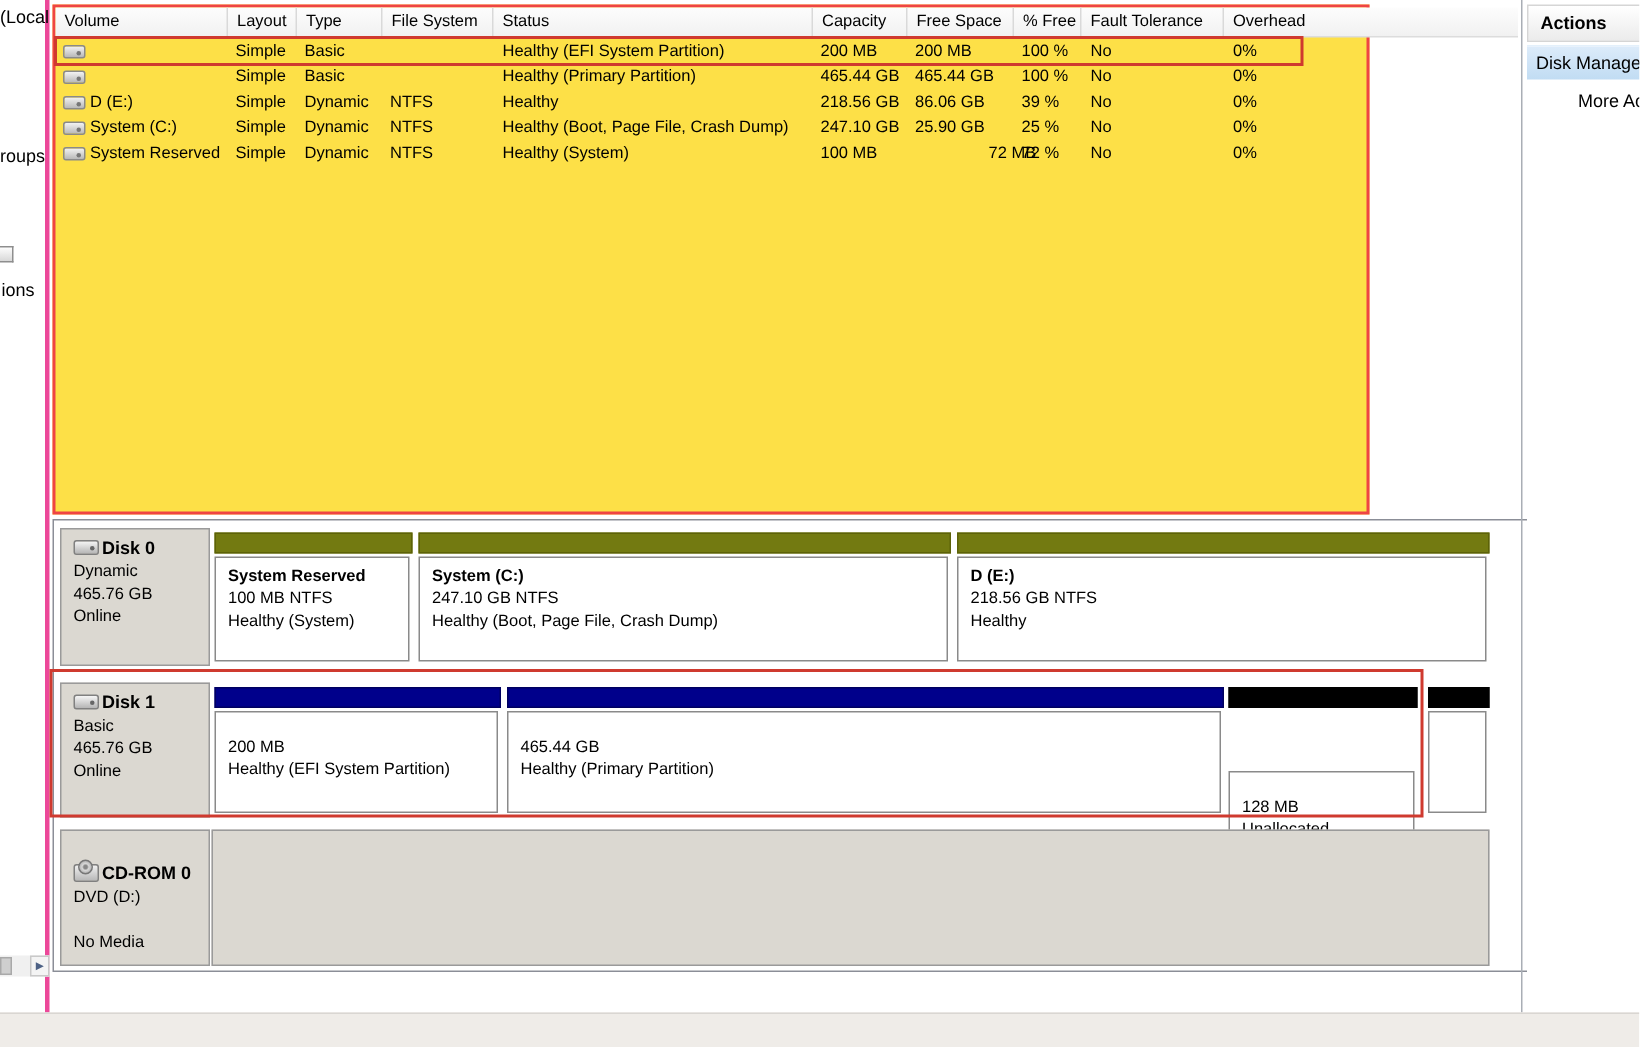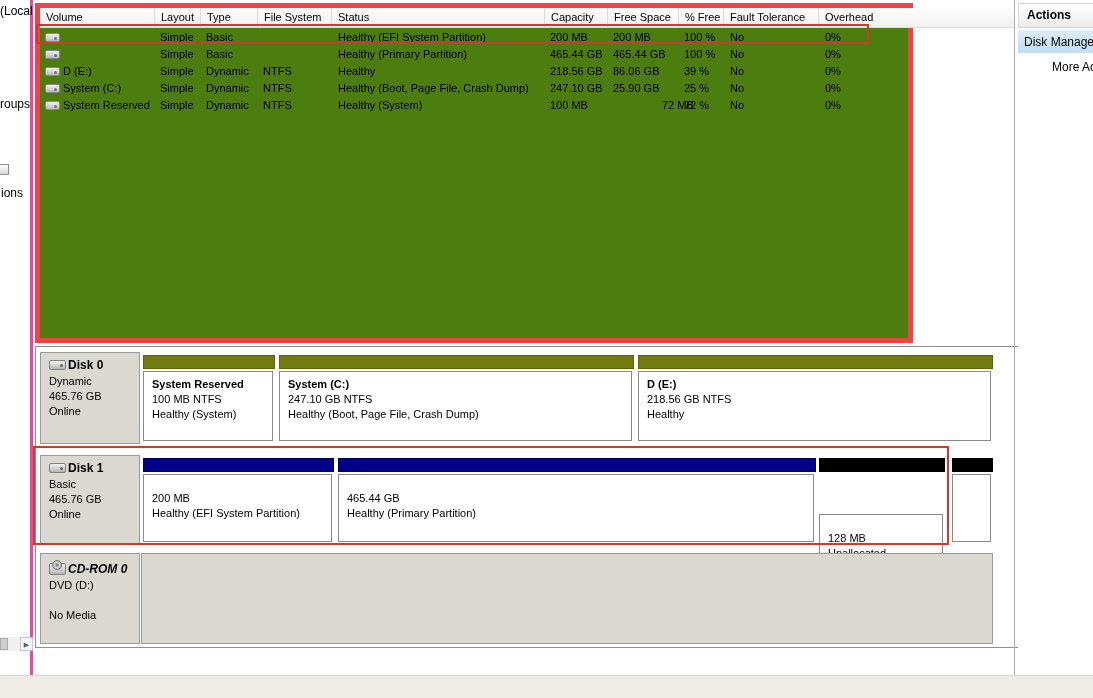--- a/index.html
+++ b/index.html
@@ -13,21 +13,21 @@
 
   
   #left-pane { left:0; top:0; width:33px; height:675px; background:#fff; border-right:3px solid #ec4899; }
   .tree-frag { position:absolute; font-size:12px; color:#000; white-space:nowrap; }
   .tree-icon-frag { position:absolute; width:9px; height:11px; background:linear-gradient(#fdfdfd,#d8d8d8); border:1px solid #8e8e8e; border-left:none; }
   #left-hscroll { position:absolute; left:0; top:637px; width:33px; height:14px; background:#f0f0f0; }
   #left-hscroll .thumb { position:absolute; left:0; top:1px; width:8px; height:12px; background:#cfcfcf; border:1px solid #a9a9a9; }
   #left-hscroll .arrow-btn { position:absolute; right:0; top:0; width:13px; height:14px; background:#f4f4f4; border:1px solid #c9c9c9; font-size:7px; color:#4d6185; text-align:center; line-height:13px; }
 
   
-  #volume-table { left:35px; top:3px; width:878px; height:340px; background:#4d7c0f; border:5px solid #ef4444; }
+  #volume-table { left:35px; top:3px; width:878px; height:340px; background:#fde047; border:2px solid #ef4444; }
   .hdr-row { position:absolute; left:0; top:0; height:20px; width:975px; background:linear-gradient(#fdfdfd,#f1f1f1); border-bottom:1px solid #dcdcdc; }
   .hdr-cell { position:absolute; top:0; height:20px; line-height:19px; padding-left:6px; border-right:1px solid #d9d9d9; color:#000; overflow:hidden; white-space:nowrap; }
   .trow { position:absolute; left:0; width:975px; height:17px; line-height:17px; white-space:nowrap; }
   .tcell { position:absolute; top:0; height:17px; overflow:hidden; white-space:nowrap; }
   .vol-icon { position:absolute; left:5px; top:4px; width:15px; height:9px; background:linear-gradient(#f2f2f2,#b9b9b9); border:1px solid #8a8a8a; border-radius:2px; }
   .vol-icon:after { content:""; position:absolute; right:2px; top:3px; width:3px; height:3px; background:#777; border-radius:50%; }
 
   
   #graph-area { left:35px; top:346px; width:1027px; height:302px; background:#fff; border:1px solid #8b8e97; }
   .disk-label { position:absolute; left:4px; width:100px; background:#dbd8d1; border:1px solid #9a9a9a; padding:5px 0 0 8px; }
@@ -221,21 +221,21 @@
       <div class="part-body" style="left:783px;top:127px;width:124px;height:68px;padding-top:17px;margin-top:40px;">
         <div class="part-line" style="margin-top:0;">128 MB</div>
         <div class="part-line">Unallocated</div>
       </div>
       <div class="part-band band-black" style="left:916px;top:111px;width:41px;"></div>
       <div class="part-body" style="left:916px;top:127px;width:39px;height:68px;"></div>
     </div>
 
     <div>
       <div class="disk-label" style="top:206px;height:91px;">
-        <div class="dname" style="margin-top:3px;font-style:italic;"><span class="cdrom-icon"></span><span>CD-ROM 0</span></div>
+        <div class="dname" style="margin-top:16px;"><span class="cdrom-icon"></span><span>CD-ROM 0</span></div>
         <div class="dline">DVD (D:)</div>
         <div class="dline" style="margin-top:18px;">No Media</div>
       </div>
       <div id="cdrom-strip" style="top:206px;"></div>
     </div>
 
     <div id="vscroll">
       <div class="sb-btn" style="top:0;">▲</div>
       <div class="thumb">
           <div class="grip"></div>

